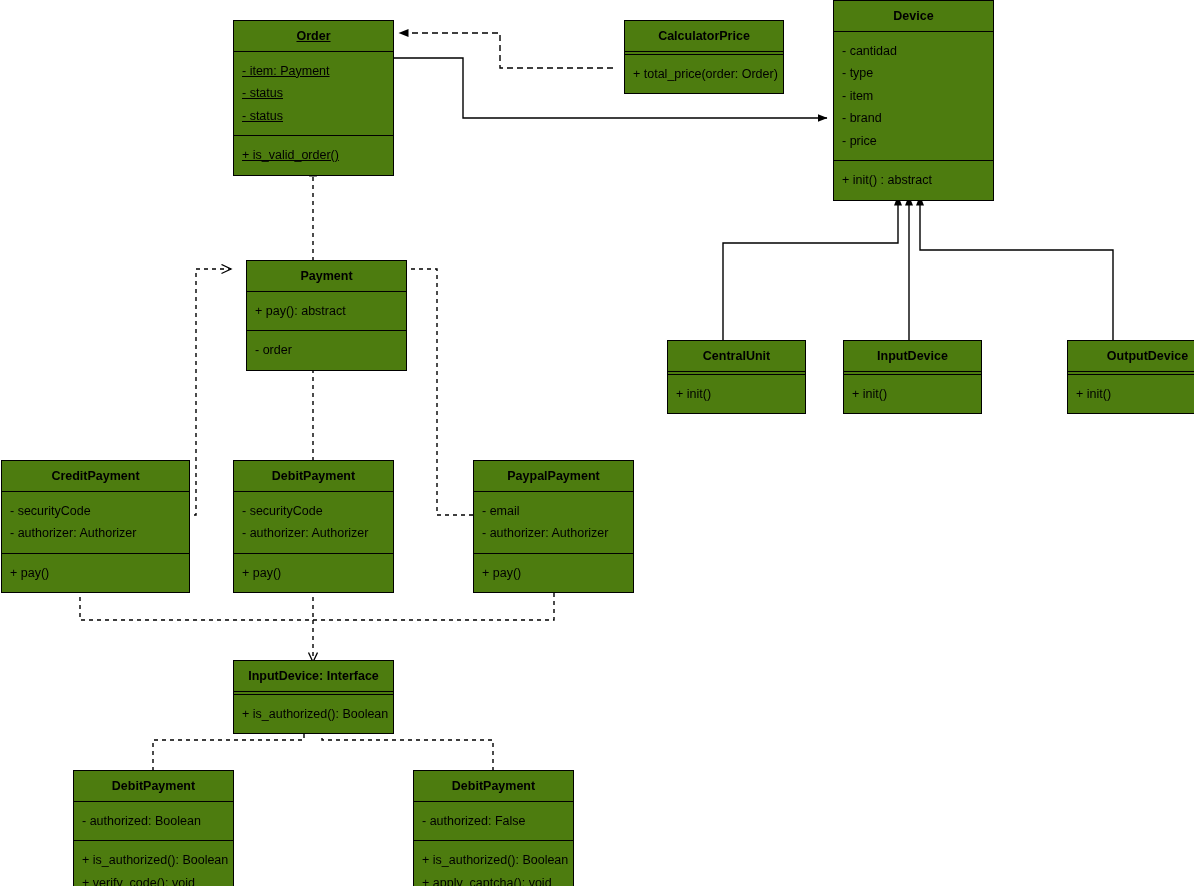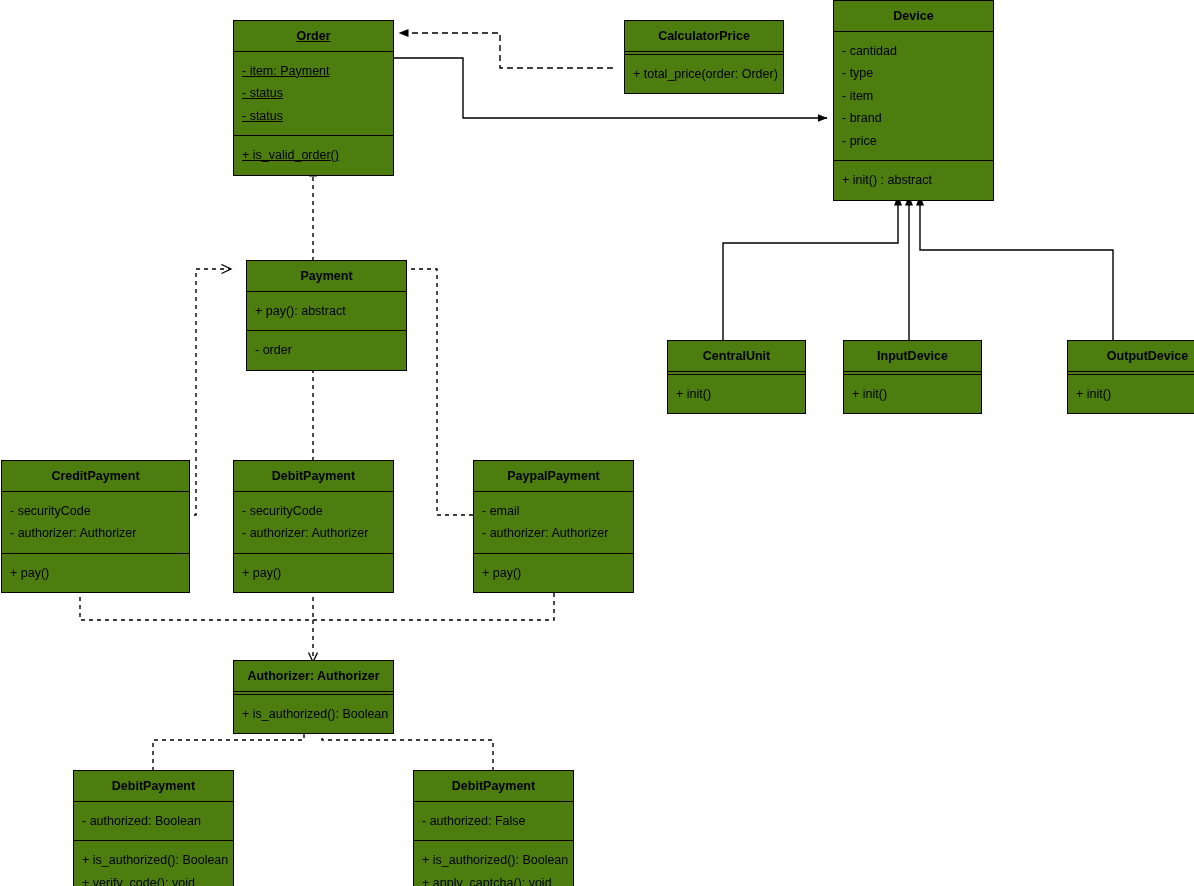--- a/index.html
+++ b/index.html
@@ -216,21 +216,21 @@
     <div class="cls-sec">
       <div class="cls-row">- email</div>
       <div class="cls-row">- authorizer: Authorizer</div>
     </div>
     <div class="cls-sec">
       <div class="cls-row">+ pay()</div>
     </div>
   </div>
 
   <div class="umlbox" style="left:233px;top:660px;width:161px;">
-    <div class="cls-title">Authorizer: Authorizer</div>
+    <div class="cls-title">InputDevice: Interface</div>
     <div class="cls-sec empty"></div>
     <div class="cls-sec">
       <div class="cls-row">+ is_authorized(): Boolean</div>
     </div>
   </div>
 
   <div class="umlbox" style="left:73px;top:770px;width:161px;">
     <div class="cls-title">DebitPayment</div>
     <div class="cls-sec">
       <div class="cls-row">- authorized: Boolean</div>

